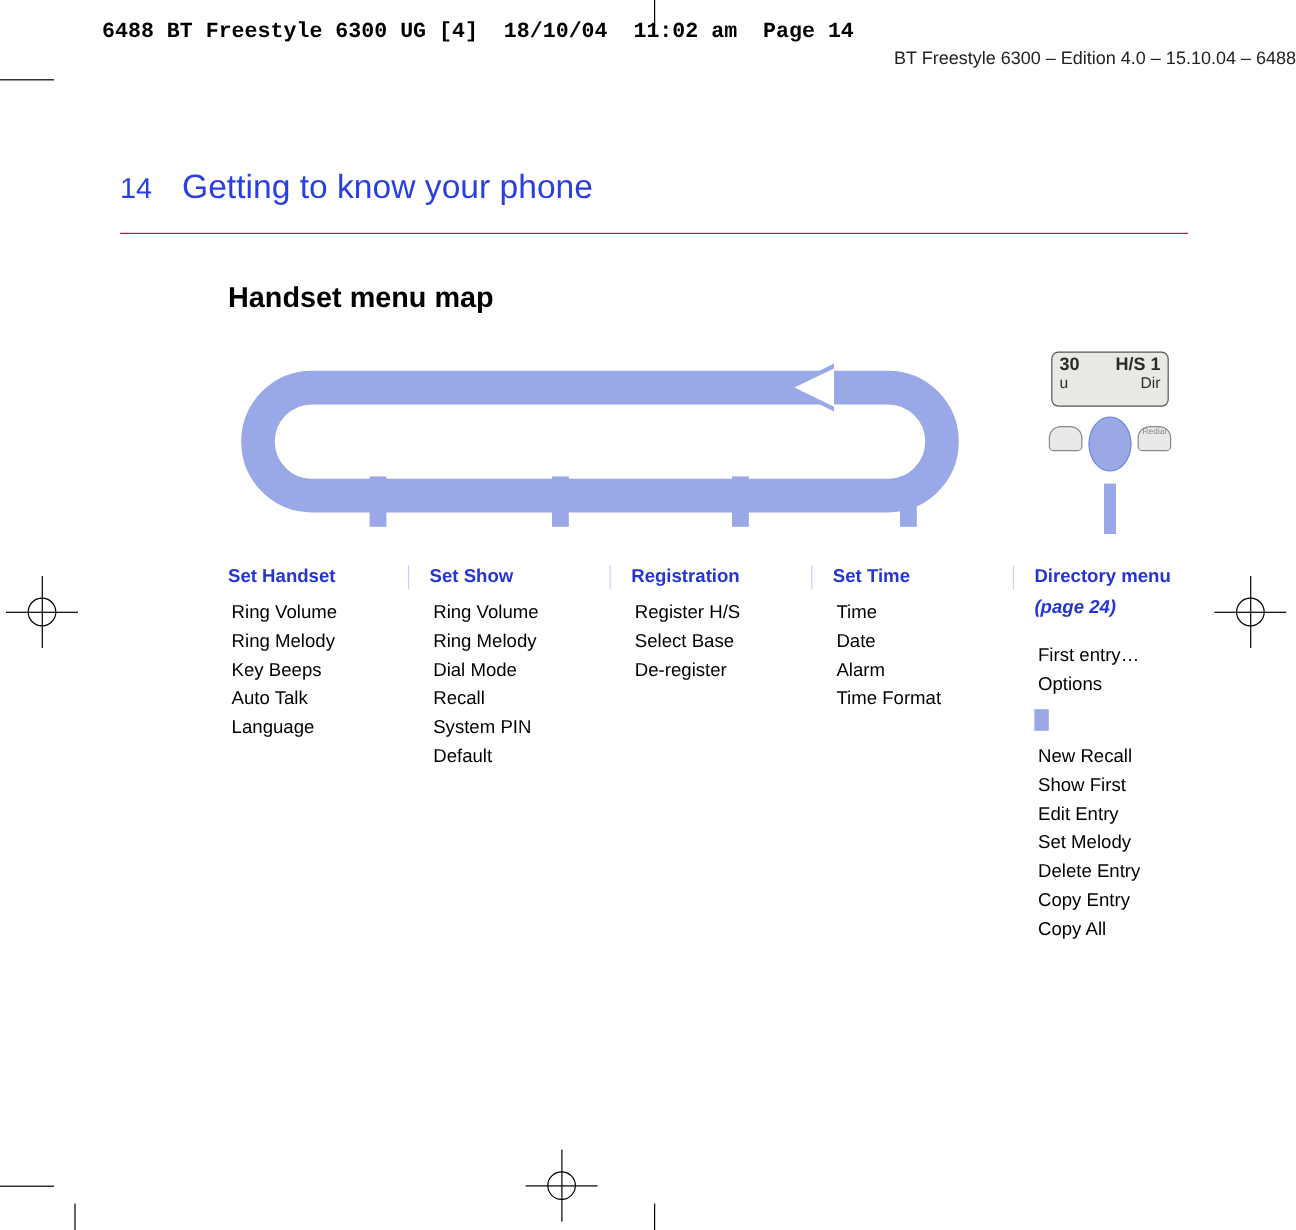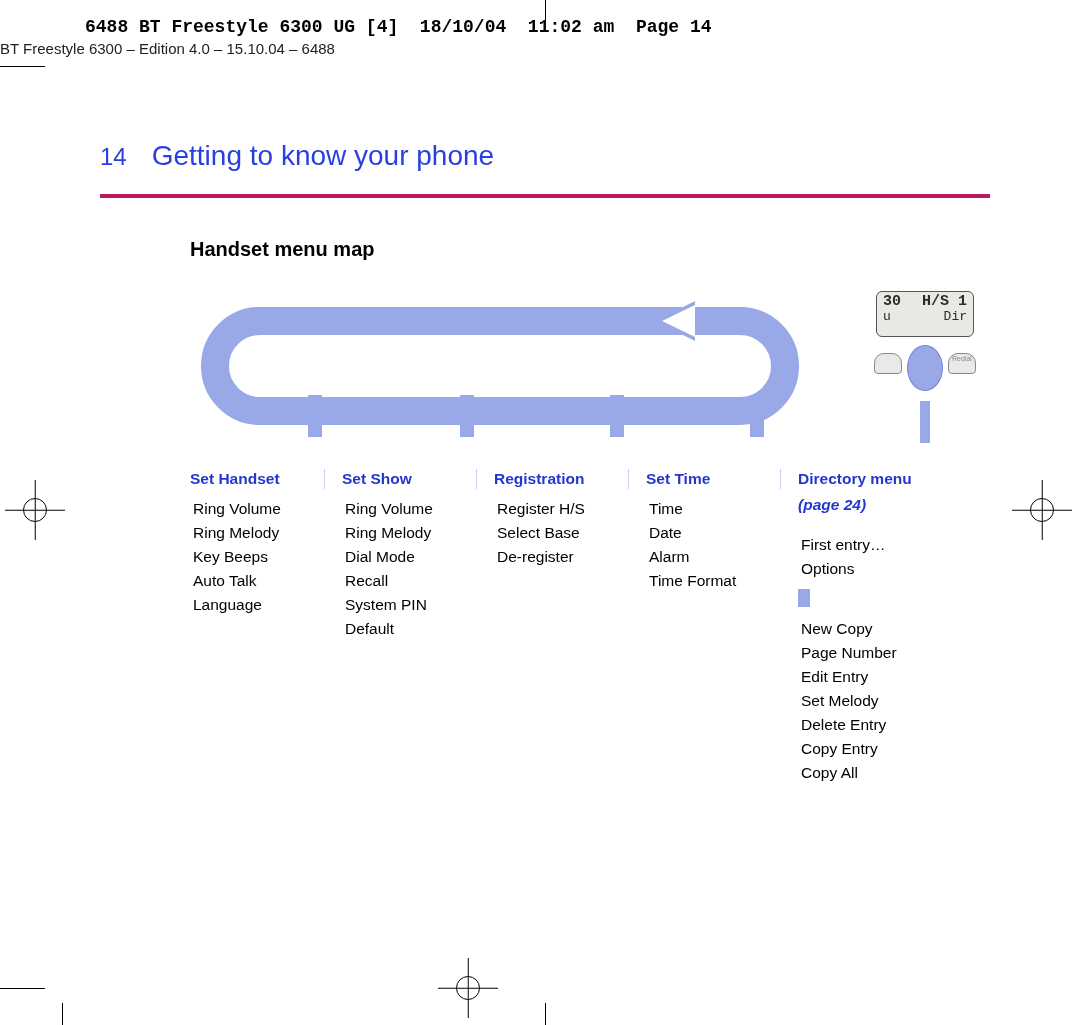--- a/index.html
+++ b/index.html
@@ -69,54 +69,54 @@
     font-family: "Courier New", monospace;
     font-size: 18px;
     font-weight: 600;
     letter-spacing: 0px;
     white-space: pre;
     text-align: right;
   }
   #running-head {
     position: absolute;
     left: 0; right: 0; top: 40px;
-    text-align: left;
+    text-align: right;
     font-size: 15px;
     color: #222;
   }
 
   
   #page {
     position: absolute;
     left: 100px;
     top: 140px;
     width: 890px;
   }
 
   .head-row {
     display: flex;
     align-items: baseline;
     gap: 25px;
-    border-bottom: 4px solid #be185d;
+    border-bottom: 1px solid #be185d;
     padding-bottom: 22px;
     margin-bottom: 40px;
   }
   .page-number {
     color: #2a3fe0;
     font-size: 24px;
   }
   .section-title {
     color: #2a3fe0;
     font-size: 28px;
     font-weight: 400;
   }
 
   .subhead {
     margin-left: 90px;
-    font-size: 20px;
+    font-size: 24px;
     font-weight: 700;
     margin-bottom: 30px;
   }
 
   
   .ribbon-wrap {
     position: relative;
     margin-left: 90px;
     width: 790px;
     height: 150px;
@@ -129,21 +129,21 @@
     right: 0;
     top: 0;
     width: 110px;
     height: 110px;
     background:#fff;
   }
   .handset .lcd {
     position:absolute; left:6px; top:0; right:6px; height:46px;
     border:1.5px solid #555; border-radius:6px;
     background:#e8e9e3;
-    font-family:Liberation Mono, monospace;
+    font-family:Liberation Sans, sans-serif;
     font-size:15px;
     line-height:1.1;
     color:#2b2b2b;
     padding:2px 6px 0 6px;
     box-sizing:border-box;
     display:flex; flex-direction:column; justify-content:flex-start;
     overflow:hidden;
   }
   .handset .lcd .row1 { display:flex; justify-content:space-between; font-weight:700;}
   .handset .lcd .row2 { display:flex; justify-content:space-between; font-size:13px; margin-top:-1px;}
@@ -172,21 +172,21 @@
     position:absolute; left:50%; bottom:-42px; transform:translateX(-50%);
     width:10px; height:42px; background:#99a8e6;
   }
 
   
   .menu-cols {
     margin-left: 90px;
     margin-top: 26px;
     display: grid;
     grid-template-columns: 152px 152px 152px 152px 1fr;
-    column-gap: 0;
+    column-gap: 16px;
     font-size: 15.5px;
     line-height: 1.55;
   }
   .menu-cols .col {
     position: relative;
     padding-right: 10px;
   }
   .menu-cols .col + .col::before {
     content:"";
     position:absolute;
@@ -341,22 +341,22 @@
 
     <div class="col">
       <h4>Directory menu</h4>
       <span class="page-ref">(page 24)</span>
       <ul>
         <li>First entry…</li>
         <li>Options</li>
       </ul>
       <div class="dir-break"></div>
       <ul>
-        <li>New Copy</li>
-        <li>Page Number</li>
+        <li>New Recall</li>
+        <li>Show First</li>
         <li>Edit Entry</li>
         <li>Set Melody</li>
         <li>Delete Entry</li>
         <li>Copy Entry</li>
         <li>Copy All</li>
       </ul>
     </div>
 
   </div>
 

